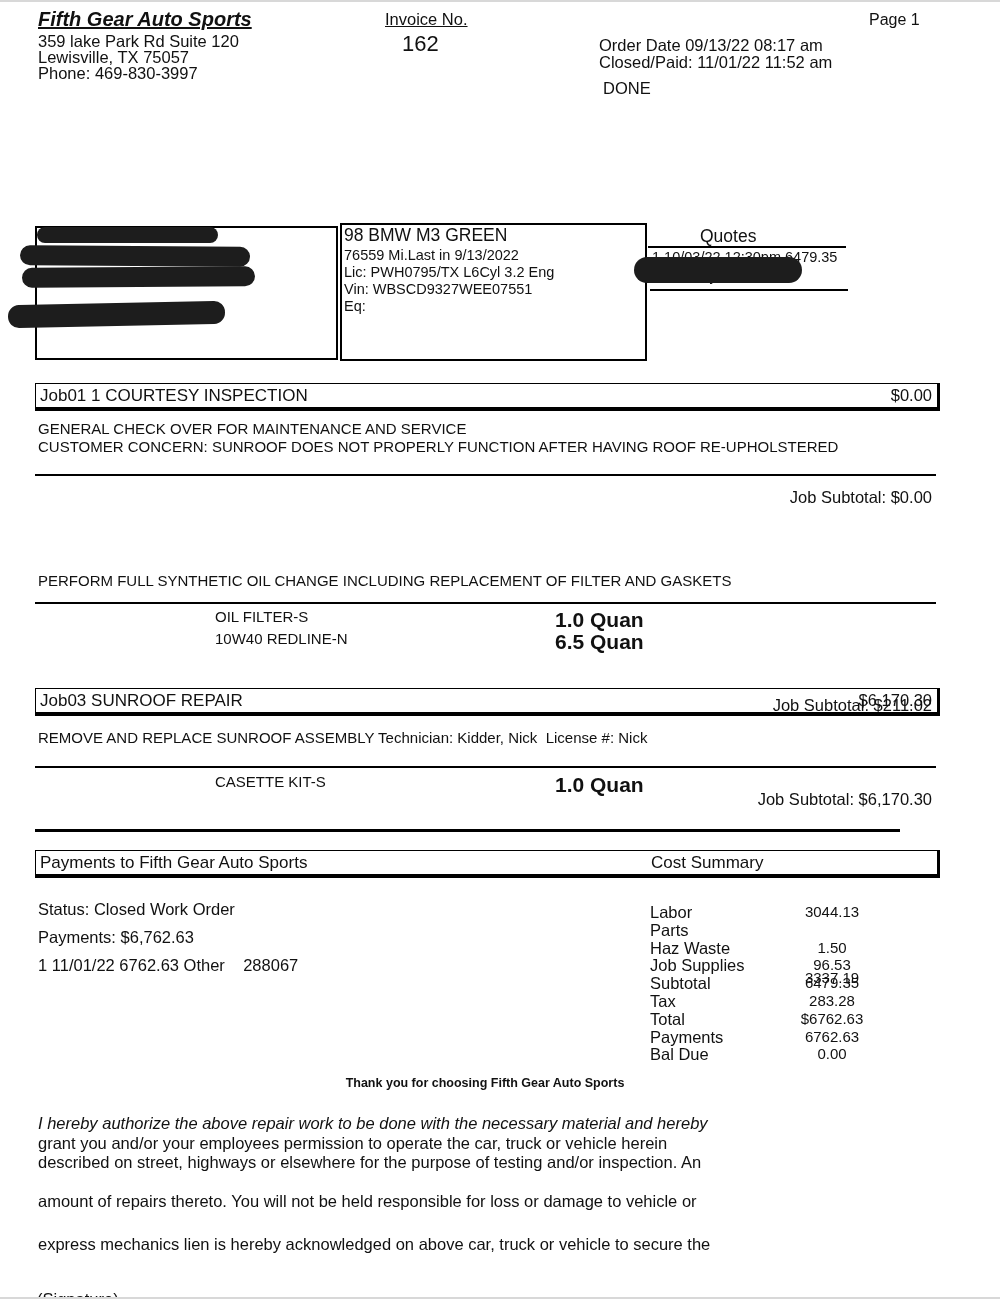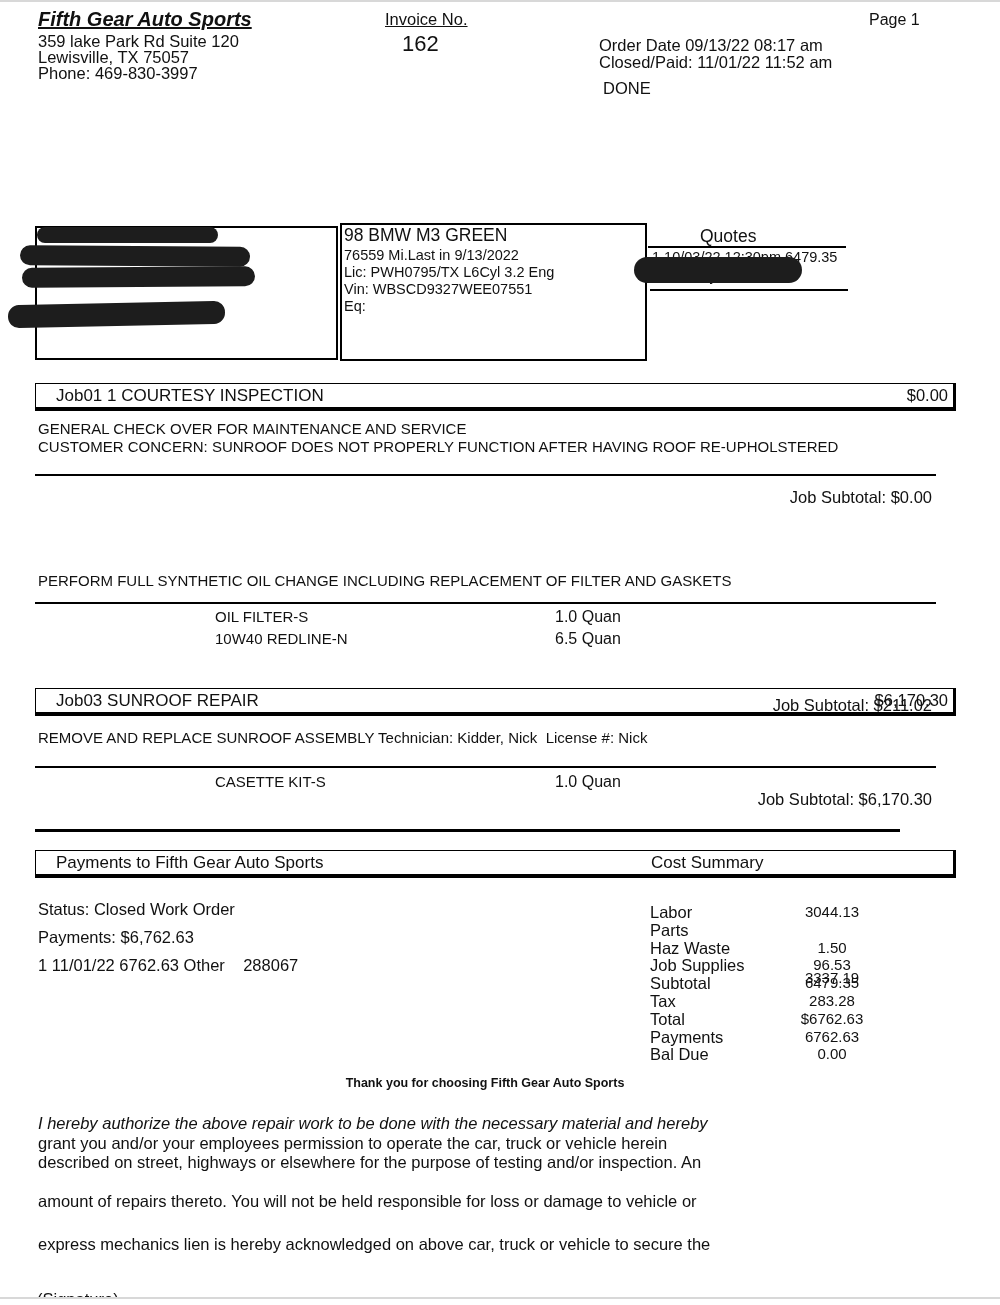--- a/index.html
+++ b/index.html
@@ -28,27 +28,27 @@
   .redact{position:absolute;background:#1d1d1d;border-radius:11px;}
   
   .quotes-title{left:700px;top:226px;font-size:17.5px;}
   .qline{position:absolute;height:1.5px;background:#000;}
   .quote-entry{left:652px;top:249px;font-size:14.5px;}
   .quote-by{left:655px;top:268px;font-size:14.5px;}
   
   .jobbar{
     left:35px;width:893px;height:21px;
     border:1px solid #000;border-right:3px solid #000;border-bottom:4px solid #000;
-    padding:2px 4px 0 20px;font-size:17px;
+    padding:2px 4px 0 4px;font-size:17px;
   }
   .jobbar .amt{position:absolute;right:5px;top:2px;font-size:16.5px;}
   .desc{left:38px;font-size:15px;line-height:18.5px;}
   .hline{position:absolute;left:35px;width:901px;height:2px;background:#000;}
   .part-name{font-size:15px;left:215px;}
-  .part-qty{font-size:16px;left:555px;}
+  .part-qty{font-size:21px;left:555px;font-weight:bold;}
   .subtotal{font-size:16.5px;right:68px;text-align:right;width:300px;}
   .thickline{position:absolute;left:35px;width:865px;height:3px;background:#000;}
   
   .payline{left:38px;font-size:16.5px;}
   .cs-label{left:650px;font-size:16.5px;}
   .cs-value{right:68px;width:200px;text-align:center;font-size:15px;}
   .thanks{left:0;top:1076px;width:970px;text-align:center;font-size:12.5px;font-weight:bold;}
   .disc{left:38px;font-size:16.5px;line-height:19.6px;}
   .sig-clip{left:37px;top:1290px;width:200px;height:8px;overflow:hidden;}
   .sig{font-size:16.5px;}

